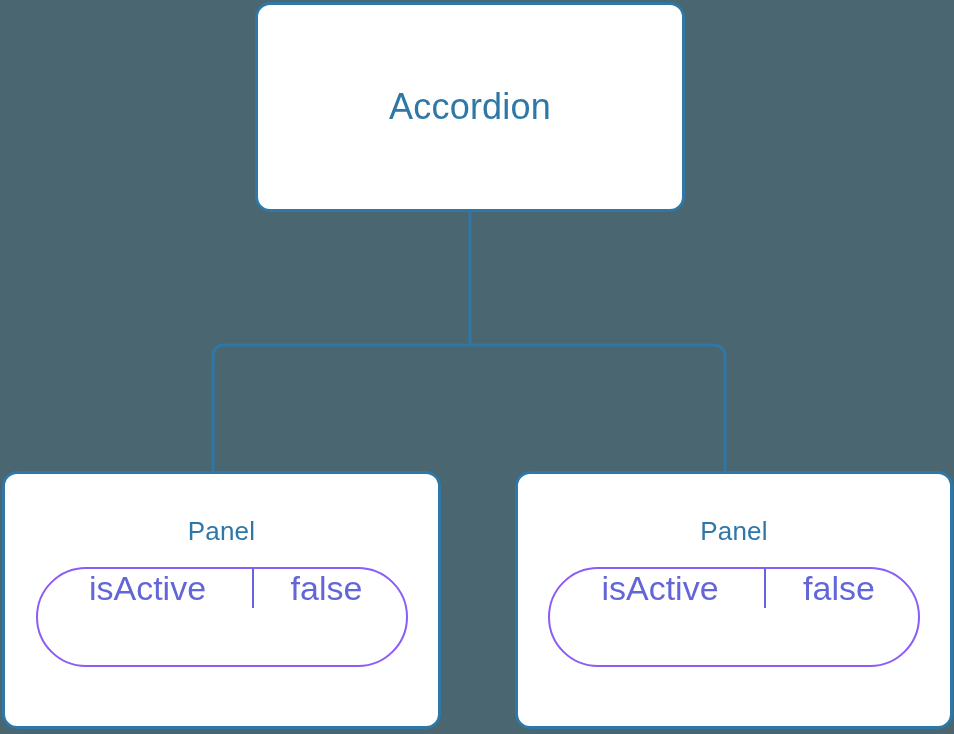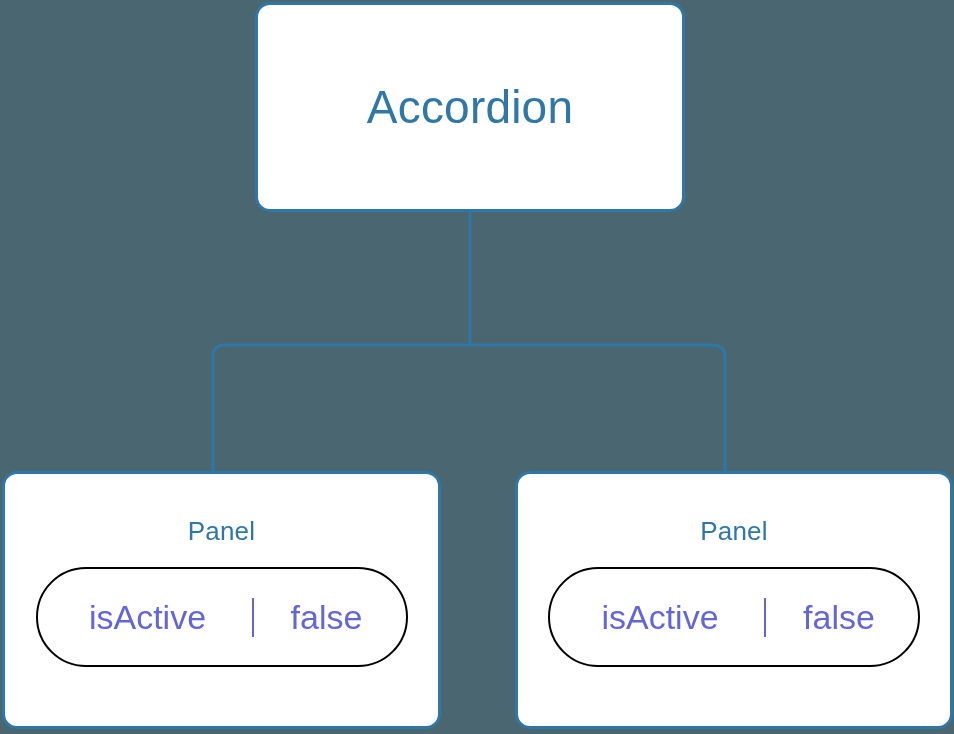--- a/index.html
+++ b/index.html
@@ -45,21 +45,21 @@
 
   
   #node-accordion {
     left: 255px;
     top: 2px;
     width: 430px;
     height: 210px;
     justify-content: center;
   }
   #node-accordion .node-title {
-    font-size: 46px;
+    font-size: 36px;
     line-height: 1;
   }
 
   
   #node-panel-left {
     left: 2px;
     top: 471px;
     width: 439px;
     height: 258px;
   }
@@ -80,24 +80,24 @@
 
   .panel-node .node-title {
     margin-top: 42px;
   }
 
   
   .state-pill {
     box-sizing: border-box;
     margin-top: 20px;
     height: 100px;
-    border: 2px solid #000000;
+    border: 2px solid #8b5cf6;
     border-radius: 50px;
     display: flex;
-    align-items: center;
+    align-items: flex-start;
     background: transparent;
   }
   .pill-key, .pill-val {
     display: flex;
     align-items: center;
     justify-content: center;
     color: #6366d8;
     font-size: 34px;
     font-weight: 400;
     white-space: nowrap;

